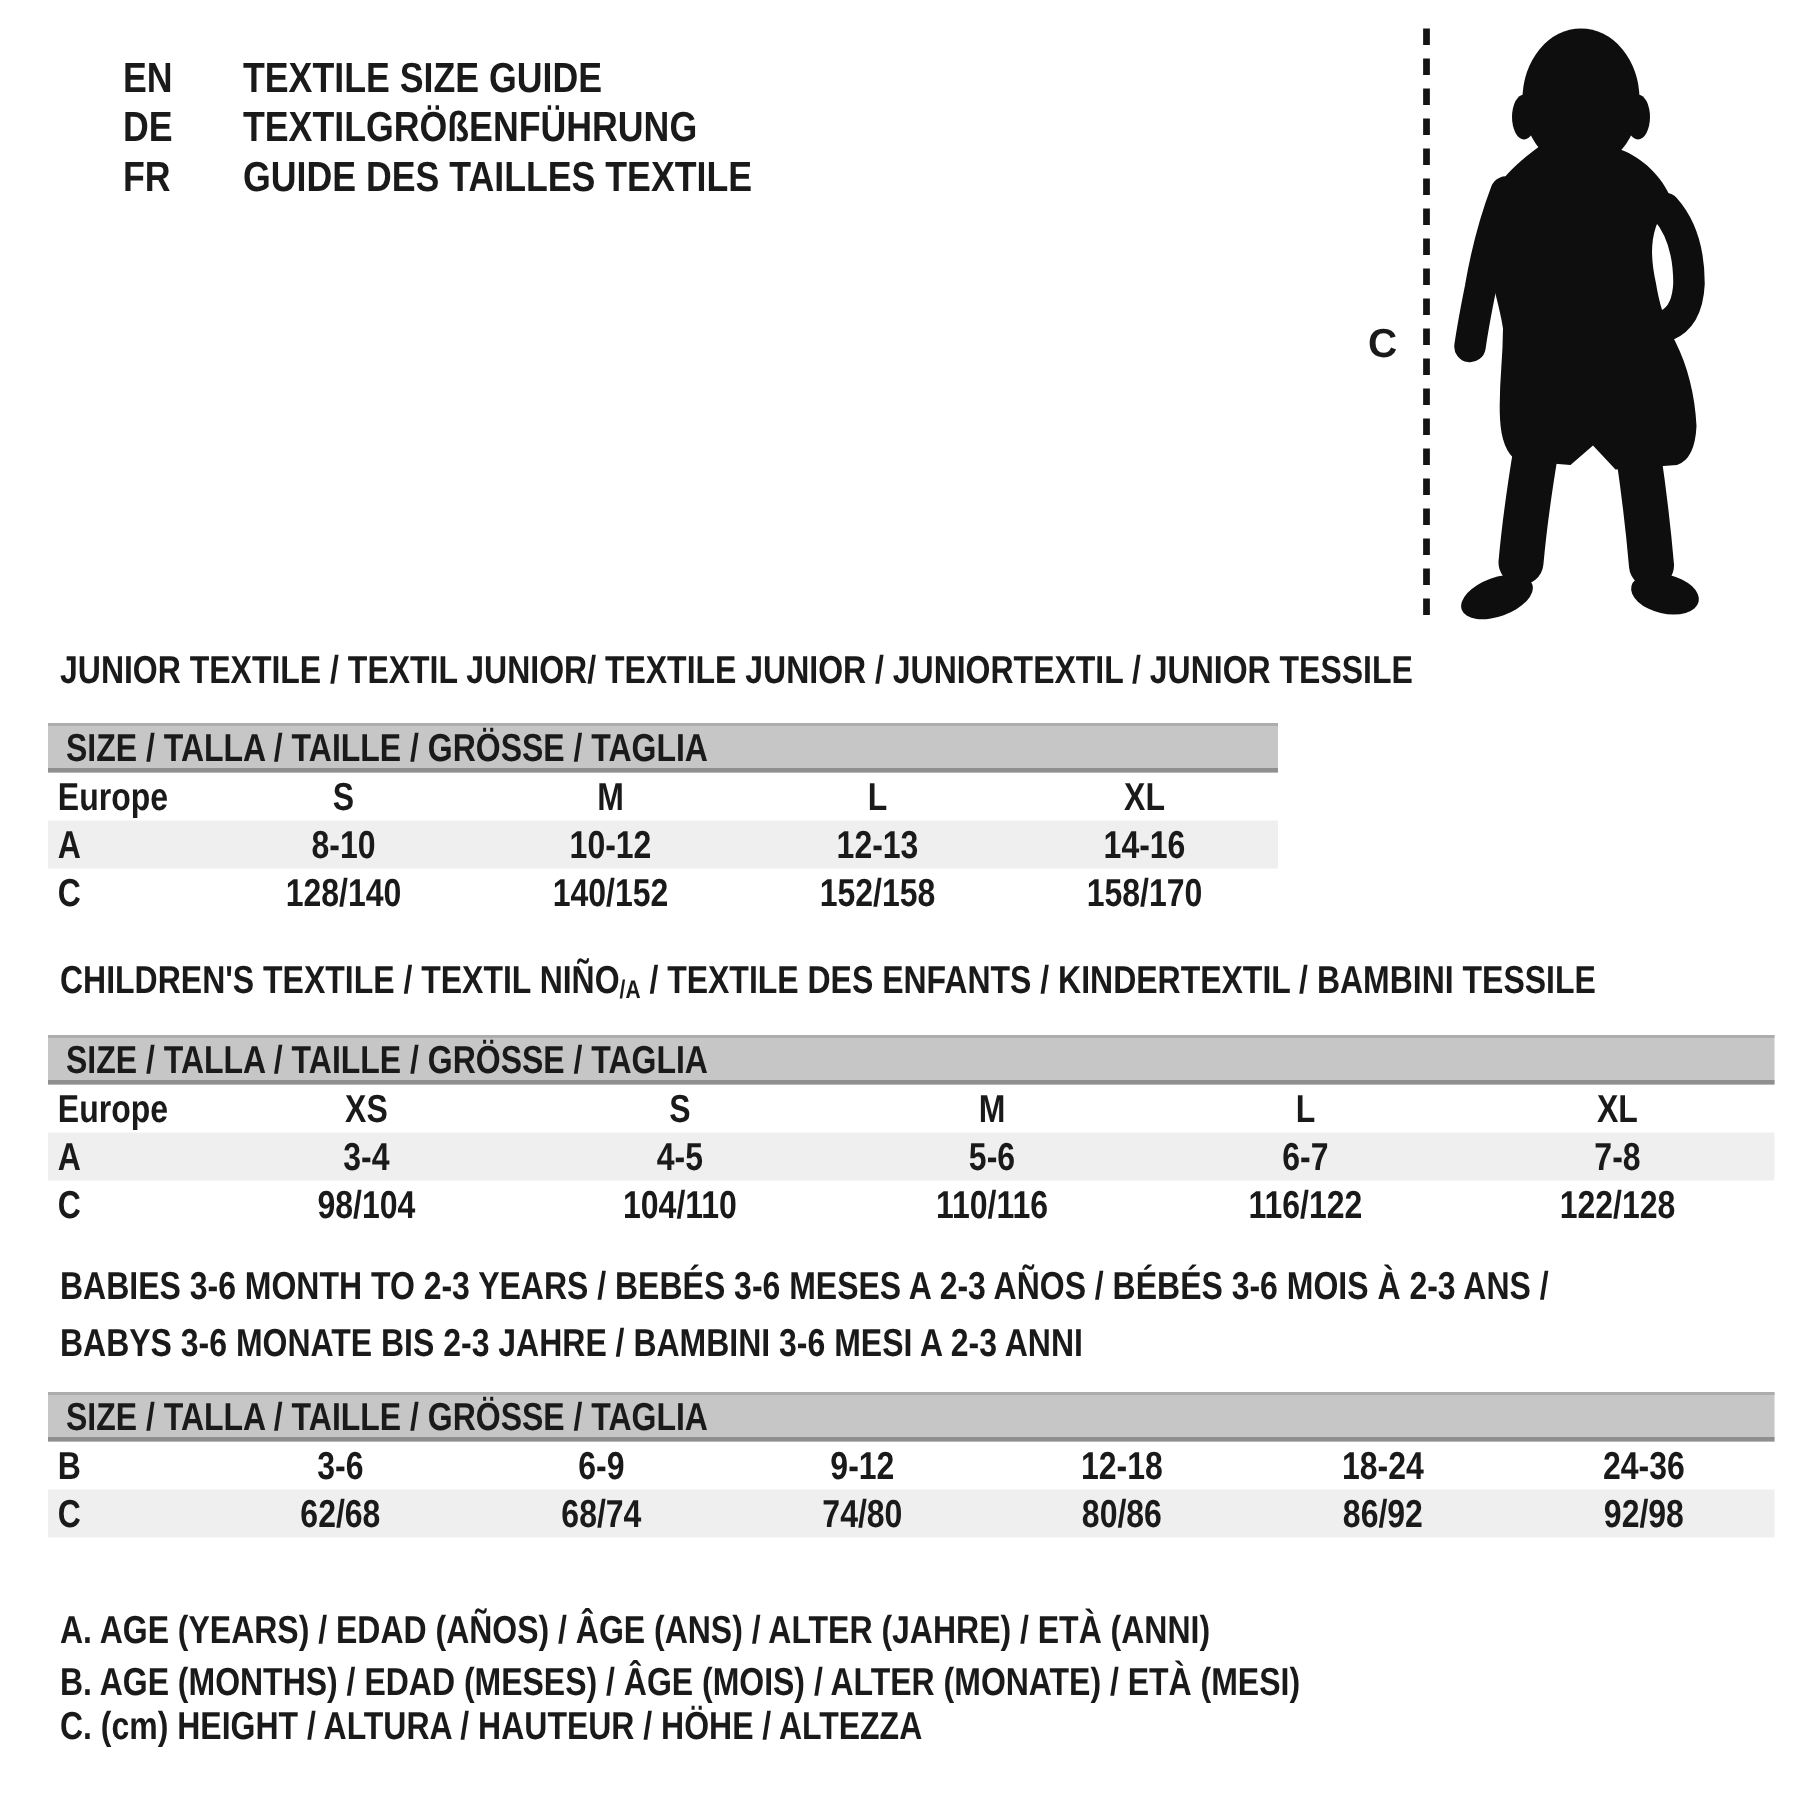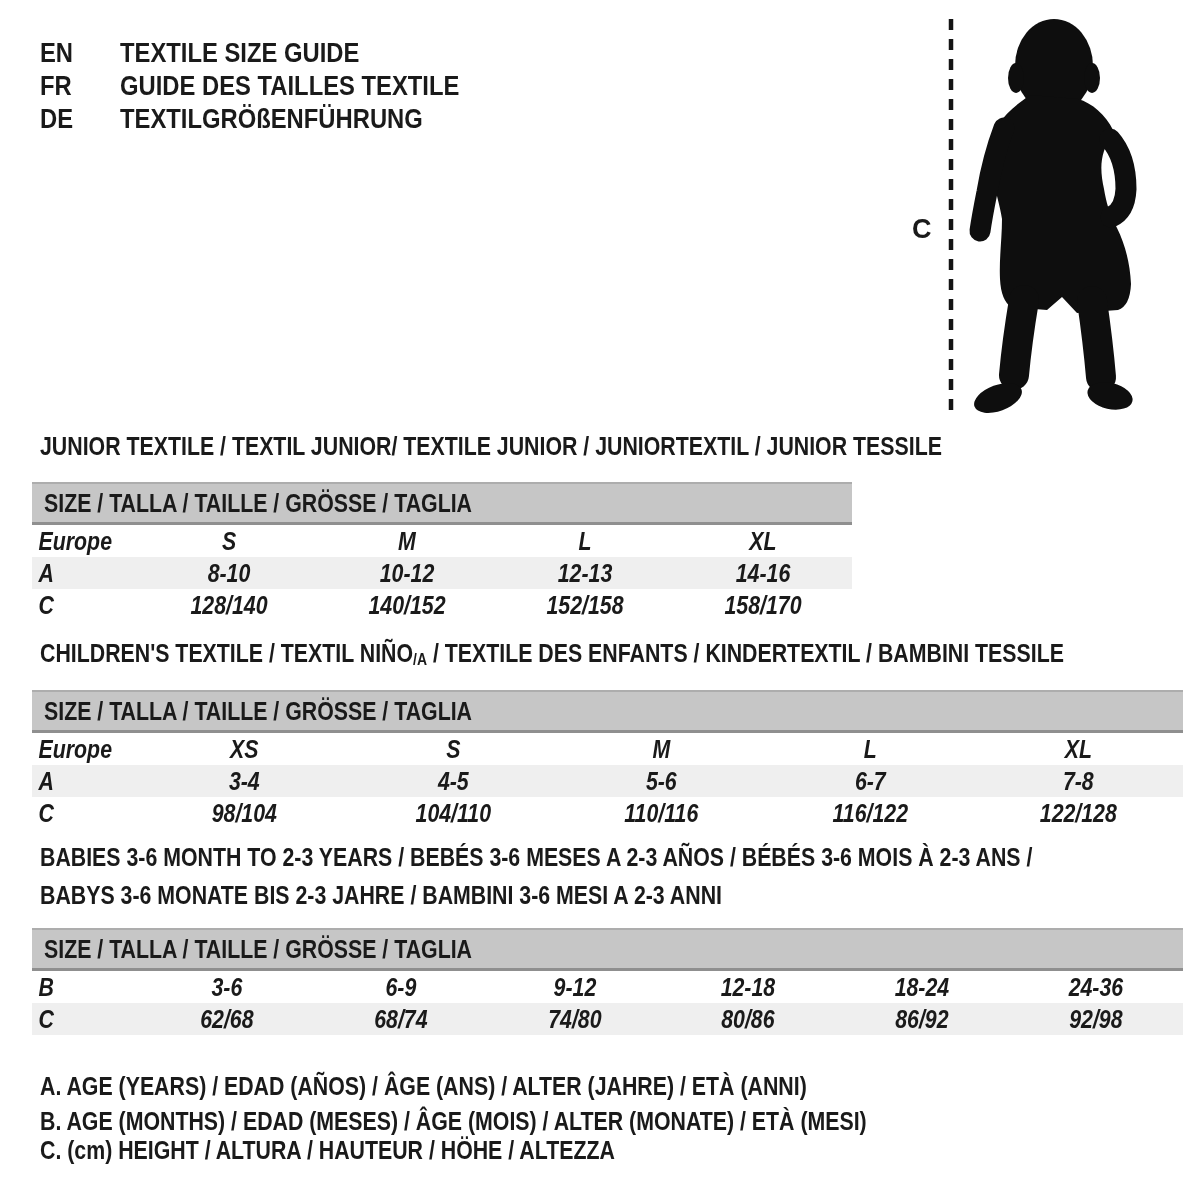--- a/index.html
+++ b/index.html
@@ -10,65 +10,65 @@
     -webkit-font-smoothing:antialiased;
   }
   .abs{position:absolute;}
   .b{font-weight:700;}
   
   .cond{transform:scaleX(0.82);transform-origin:0 50%;}
   .pre{white-space:pre;}
 
   
   .lang-block{left:40px;top:36px;}
-  .lang-row{display:flex;height:33px;align-items:center;}
+  .lang-row{display:flex;height:33px;align-items:flex-start;margin-left:42px;}
   .lang-code{width:80px;font-size:28px;font-weight:700;transform:scaleX(0.85);transform-origin:0 50%;}
   .lang-label{font-size:28px;font-weight:700;transform:scaleX(0.85);transform-origin:0 50%;white-space:nowrap;}
 
   
   .measure-label{left:912px;top:214px;font-size:27px;font-weight:700;}
 
   
   .sec-title{left:40px;font-size:26px;font-weight:700;white-space:nowrap;line-height:26px;}
   .sub{font-size:17px;position:relative;top:3px;}
 
   
   .tbl{left:32px;}
   .bar{
-    height:43px;background:#c6c6c6;box-sizing:border-box;
+    height:33px;background:#c6c6c6;box-sizing:border-box;
     border-top:2px solid #adadad;border-bottom:3px solid #8f8f8f;
     display:flex;align-items:center;
   }
   .bar-text{font-size:26px;font-weight:700;margin-left:12px;white-space:nowrap;}
-  .row{display:grid;height:32px;align-items:center;font-style:italic;}
+  .row{display:grid;height:32px;align-items:center;}
   .cols4{grid-template-columns:108px repeat(4,1fr);}
   .cols5{grid-template-columns:108px repeat(5,1fr);}
   .cols6{grid-template-columns:108px repeat(6,1fr);}
   .row-alt{background:#efefef;}
   .cell{font-size:26px;font-weight:700;text-align:center;transform:scaleX(0.82);transform-origin:50% 50%;white-space:nowrap;}
   .lbl{text-align:left;padding-left:8px;transform-origin:0 50%;}
 
   
   .legend-line{left:40px;font-size:26px;font-weight:700;white-space:nowrap;line-height:26px;}
 </style>
 </head>
 <body>
 
 <div class="abs lang-block">
   <div class="lang-row">
     <span class="lang-code">EN</span>
     <span class="lang-label">TEXTILE SIZE GUIDE</span>
   </div>
   <div class="lang-row">
+    <span class="lang-code">DE</span>
+    <span class="lang-label">TEXTILGRÖßENFÜHRUNG</span>
+  </div>
+  <div class="lang-row">
     <span class="lang-code">FR</span>
     <span class="lang-label">GUIDE DES TAILLES TEXTILE</span>
-  </div>
-  <div class="lang-row">
-    <span class="lang-code">DE</span>
-    <span class="lang-label">TEXTILGRÖßENFÜHRUNG</span>
   </div>
 </div>
 
 <div class="abs measure-label b">C</div>
 
 <svg class="abs" style="left:946px;top:16px;" width="10" height="402">
   <line x1="5" y1="3" x2="5" y2="399" stroke="#141414" stroke-width="4.5" stroke-dasharray="11 9"></line>
 </svg>
 
 <svg class="abs" style="left:968px;top:17px;" width="170" height="400" viewBox="0 0 170 400">

